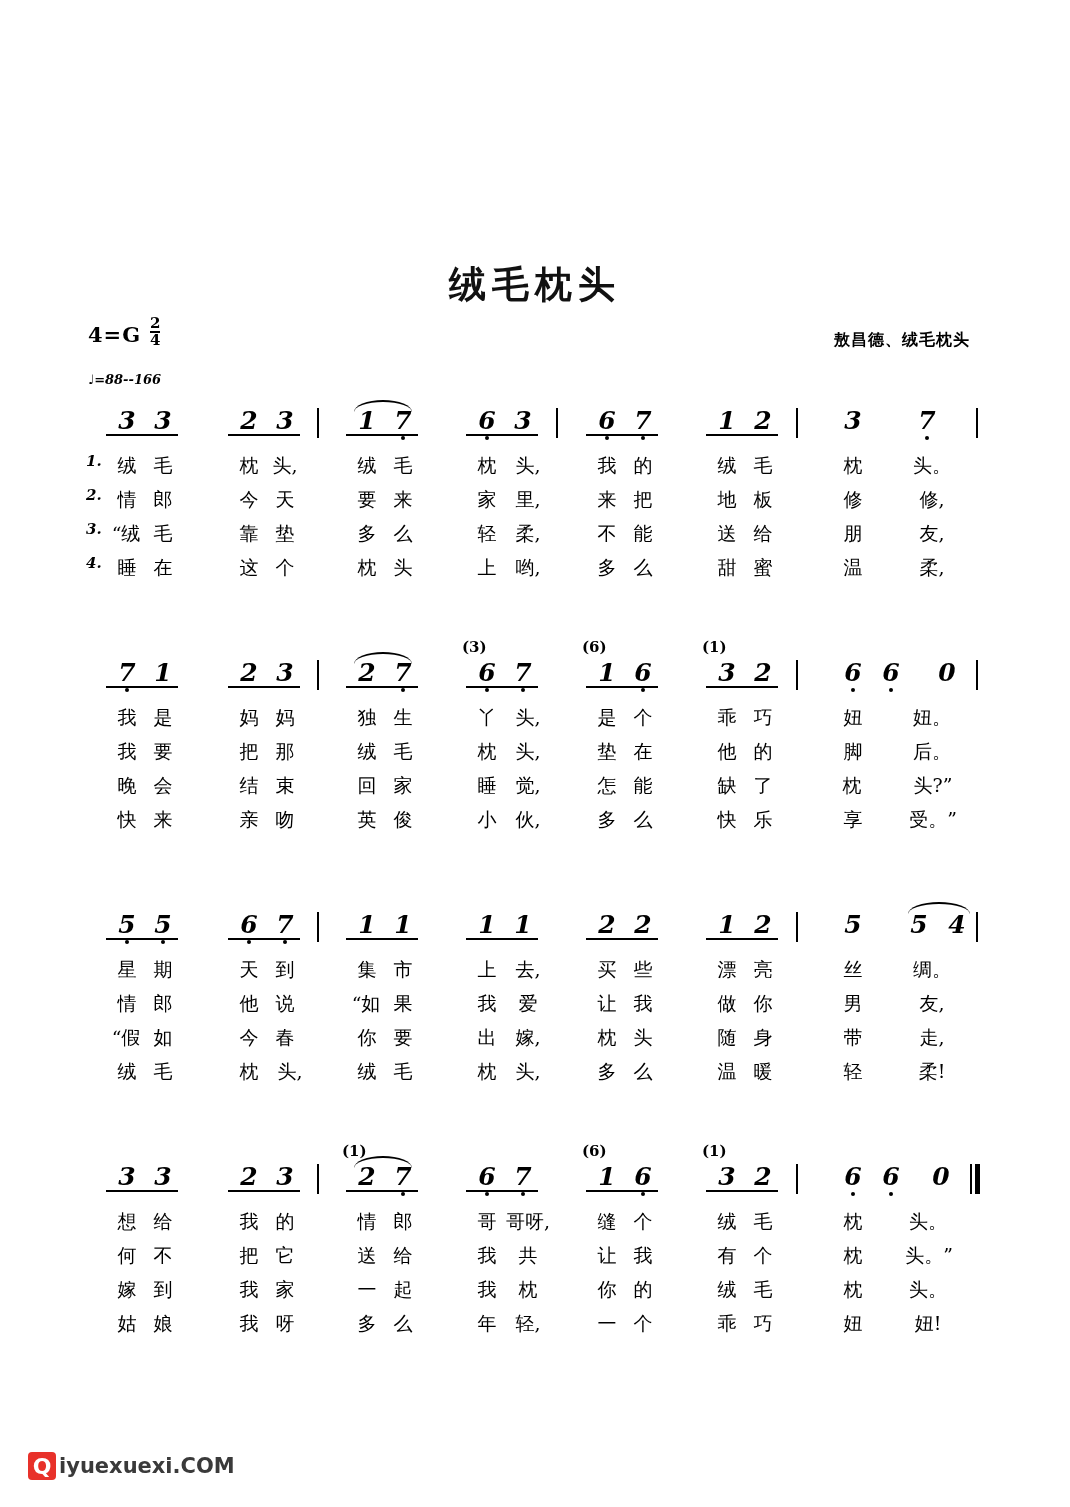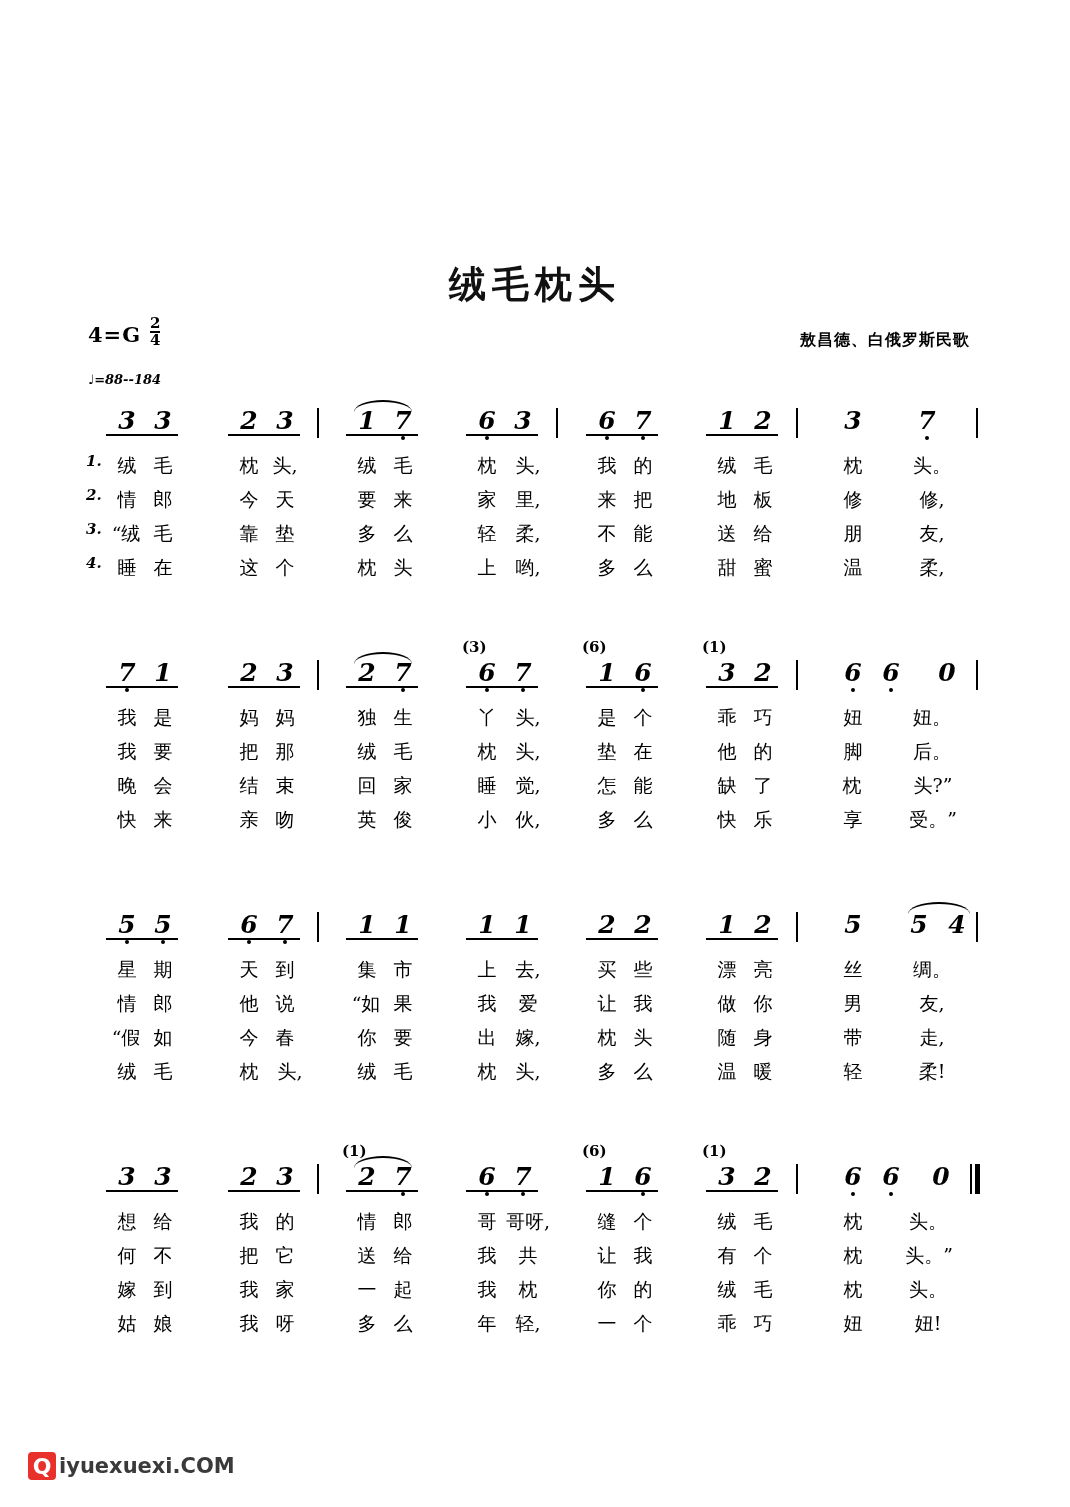--- a/index.html
+++ b/index.html
@@ -199,22 +199,22 @@
 
 <div class="page">
 
   <div class="title">绒毛枕头</div>
 
   <div class="keysig">4=G</div>
   <div class="meter">
     <span class="num">2</span>
     <span class="den">4</span>
   </div>
-  <div class="credit">敖昌德、白俄罗斯民歌</div>
-  <div class="tempo">♩=88--184</div>
+  <div class="credit">敖昌德、绒毛枕头</div>
+  <div class="tempo">♩=88--166</div>
 
   <div class="system" style="top:408px;">
     <div class="sysrow noterow">
 
       <div class="beam" style="left:20px; top:26px; width:72px;"></div>
       <div class="beam" style="left:142px; top:26px; width:72px;"></div>
       <div class="beam" style="left:260px; top:26px; width:72px;"></div>
       <div class="beam" style="left:380px; top:26px; width:72px;"></div>
       <div class="beam" style="left:500px; top:26px; width:72px;"></div>
       <div class="beam" style="left:620px; top:26px; width:72px;"></div>

